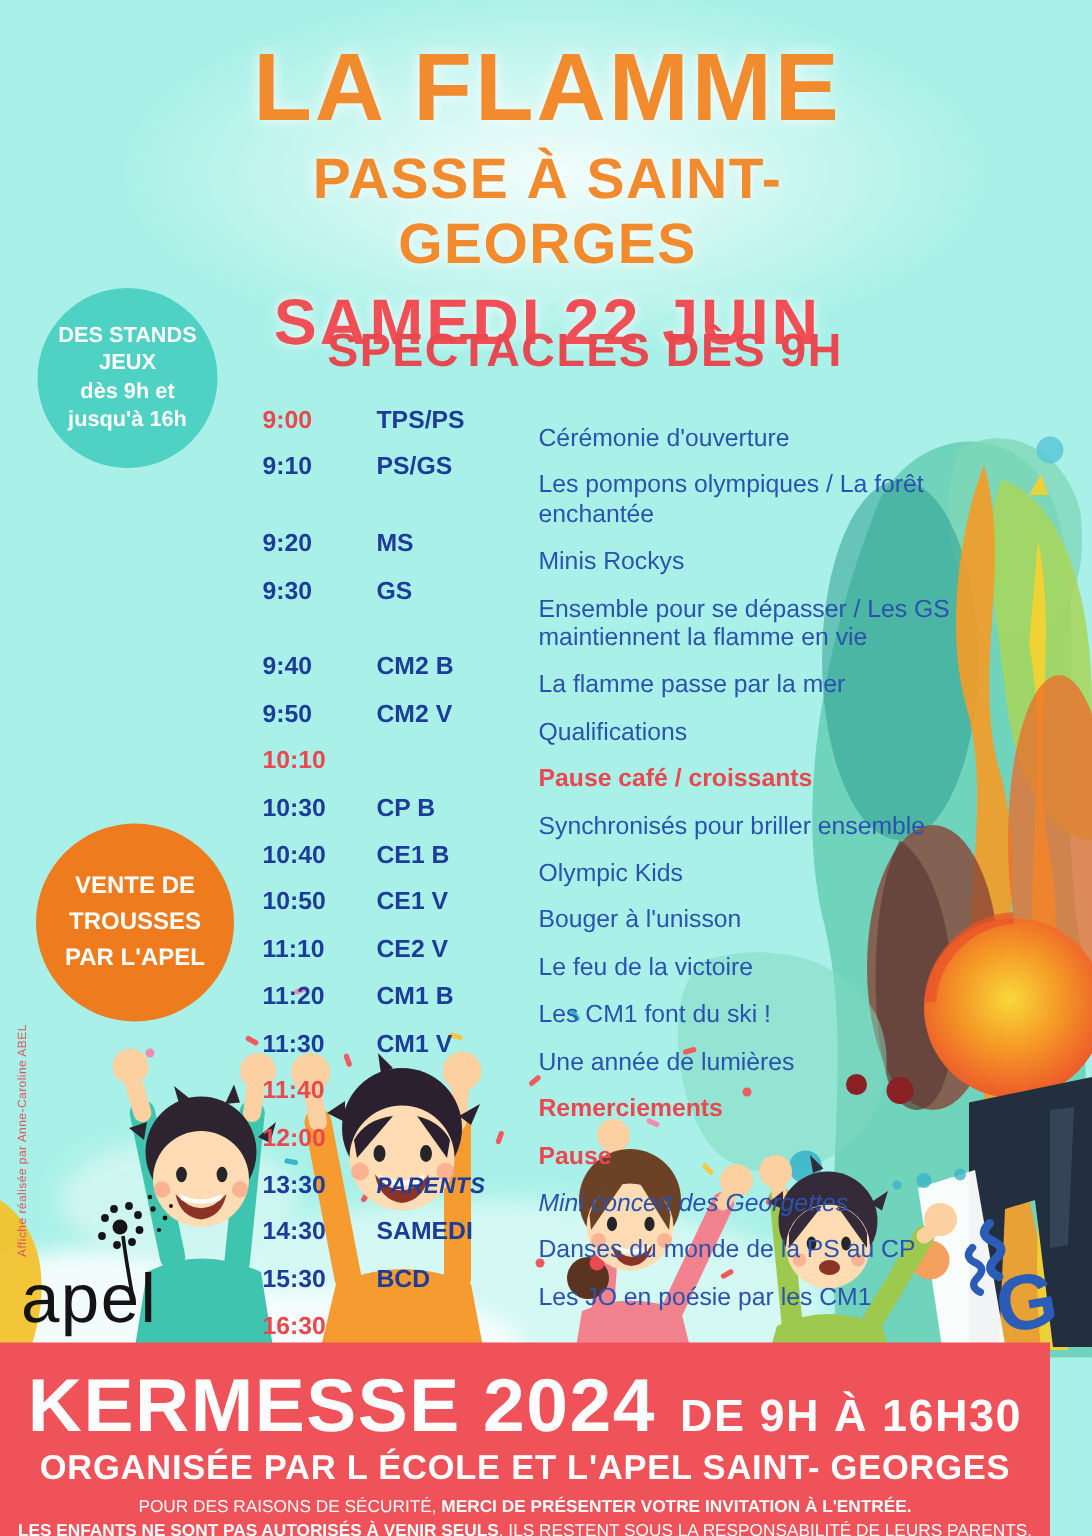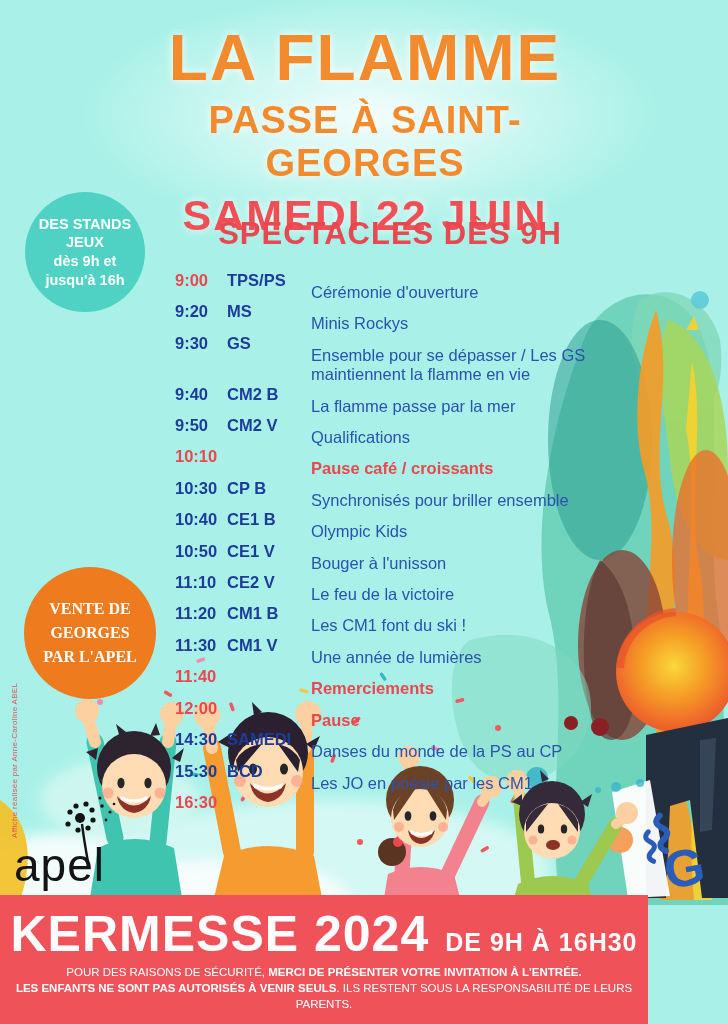--- a/index.html
+++ b/index.html
@@ -19,40 +19,40 @@
       text-shadow:0 0 8px rgba(255,255,255,.9);}
   .t3{font-size:43px;font-weight:800;color:#ef4f55;letter-spacing:2px;margin-top:6px;
       text-shadow:0 0 8px rgba(255,255,255,.9);}
   
   .badge{position:absolute;border-radius:50%;color:#fff;display:flex;flex-direction:column;
     justify-content:center;align-items:center;text-align:center;font-weight:bold;z-index:4;}
   .badge span{display:block;line-height:1.28;}
   .badge-stands{left:25px;top:192px;width:120px;height:120px;background:#4fd2c4;font-size:14.5px;}
   .badge-restauration{left:30px;top:363px;width:132px;height:132px;background:#ef4b52;font-size:14.5px;}
   .badge-restauration .sm{font-size:12px;line-height:1.25;}
-  .badge-trousses{left:24px;top:567px;width:132px;height:132px;background:#ee7c1f;font-size:16px;font-family:Liberation Serif, serif;}
+  .badge-trousses{left:24px;top:549px;width:132px;height:132px;background:#ee7c1f;font-size:16px;}
   .badge-trousses span{line-height:1.5;}
   
   .spectacles{position:absolute;top:216px;left:170px;width:440px;text-align:center;z-index:4;
     font-size:31px;font-weight:800;color:#e84850;letter-spacing:1px;}
   .schedule{position:absolute;top:271px;left:175px;width:520px;z-index:4;}
-  .row{display:flex;align-items:flex-start;font-size:16.5px;line-height:19.4px;min-height:19.4px;}
+  .row{display:flex;align-items:flex-start;font-size:16.5px;line-height:19.4px;min-height:19.4px;gap:24px;}
   .time{width:52px;font-weight:bold;color:#1d3b99;flex:none;}
   .group{width:84px;font-weight:bold;color:#1d3b99;flex:none;}
   .desc{flex:1;color:#2a52ae;font-weight:500;white-space:pre-line;margin-top:12px;}
   .red{color:#e8484e !important;}
   .red-desc{color:#e8484e !important;font-weight:bold;}
   .italic{font-style:italic;}
   .group.italic{font-size:15px;letter-spacing:.3px;}
   
-  .footer{position:absolute;left:0;top:895px;width:648px;height:129px;background:#f0525a;
+  .footer{position:absolute;left:0;top:895px;width:700px;height:129px;background:#f0525a;
     color:#fff;text-align:center;z-index:6;}
   .f-row1{display:flex;justify-content:center;align-items:baseline;gap:16px;margin-top:7px;}
   .kermesse{font-size:50px;font-weight:800;letter-spacing:1px;line-height:1;}
-  .hours{font-size:25px;font-weight:800;letter-spacing:1px;margin-top:26px;}
+  .hours{font-size:30px;font-weight:800;letter-spacing:1px;margin-top:26px;}
   .organised{font-size:23px;font-weight:800;letter-spacing:.5px;margin-top:3px;}
   .fineprint{font-size:11.5px;line-height:1.4;margin-top:5px;}
   .fineprint b{font-weight:800;}
   
   .apel{position:absolute;left:14px;top:838px;z-index:5;font-size:46px;color:#141414;
     letter-spacing:1px;font-weight:400;}
   .credit{position:absolute;left:10px;top:838px;z-index:5;font-size:8px;color:#e05558;
     white-space:nowrap;transform:rotate(-90deg);transform-origin:0 0;letter-spacing:.3px;}
   .sg-logo{position:absolute;left:636px;top:806px;z-index:5;}
 </style>
@@ -251,32 +251,37 @@
   </div>
 
   <div class="badge badge-stands">
     <span>DES STANDS</span>
     <span>JEUX</span>
     <span>dès 9h et</span>
     <span>jusqu'à 16h</span>
   </div>
   <div class="badge badge-trousses">
     <span>VENTE DE</span>
-    <span>GEORGES</span>
+    <span>TROUSSES</span>
     <span>PAR L'APEL</span>
   </div>
 
   <div class="spectacles">SPECTACLES DÈS 9H</div>
   <div class="schedule">
     <div class="row">
       <span class="time red">9:00</span>
       <span class="group">TPS/PS</span>
       <span class="desc">Cérémonie d'ouverture</span>
     </div>
 
+    <div class="row">
+      <span class="time">9:10</span>
+      <span class="group">PS/GS</span>
+      <span class="desc">Les pompons olympiques / La forêt enchantée</span>
+    </div>
 
     <div class="row">
       <span class="time">9:20</span>
       <span class="group">MS</span>
       <span class="desc">Minis Rockys</span>
     </div>
 
     <div class="row">
       <span class="time">9:30</span>
       <span class="group">GS</span>
@@ -345,20 +350,25 @@
       <span class="group"></span>
       <span class="desc red-desc">Remerciements</span>
     </div>
 
     <div class="row">
       <span class="time red">12:00</span>
       <span class="group"></span>
       <span class="desc red-desc">Pause</span>
     </div>
 
+    <div class="row">
+      <span class="time">13:30</span>
+      <span class="group italic">PARENTS</span>
+      <span class="desc italic">Mini concert des Georgettes</span>
+    </div>
 
     <div class="row">
       <span class="time">14:30</span>
       <span class="group">SAMEDI</span>
       <span class="desc">Danses du monde de la PS au CP</span>
     </div>
 
     <div class="row">
       <span class="time">15:30</span>
       <span class="group">BCD</span>
@@ -380,18 +390,19 @@
       <path d="M16 22 q-7 5 0 10 q7 5 0 10 q-7 5 0 10" stroke-width="5"></path>
     </g>
     <text x="28" y="80" font-size="52" font-weight="bold" fill="#2b5cb8" font-family="Liberation Sans, sans-serif" transform="rotate(-10 48 62)">G</text>
   </svg>
 
   <div class="footer">
     <div class="f-row1">
       <span class="kermesse">KERMESSE 2024</span>
       <span class="hours">DE 9H À 16H30</span>
     </div>
+    <div class="organised">ORGANISÉE PAR L ÉCOLE ET L'APEL SAINT- GEORGES</div>
     <div class="fineprint">
       <span>POUR DES RAISONS DE SÉCURITÉ, </span><b>MERCI DE PRÉSENTER VOTRE INVITATION À L'ENTRÉE.</b><br>
       <b>LES ENFANTS NE SONT PAS AUTORISÉS À VENIR SEULS</b><span>. ILS RESTENT SOUS LA RESPONSABILITÉ DE LEURS PARENTS.</span>
     </div>
   </div>
 </div>
 
 </body></html>

